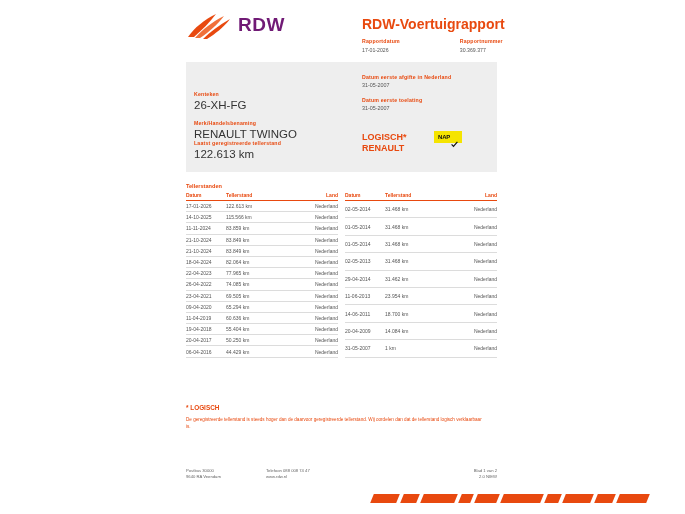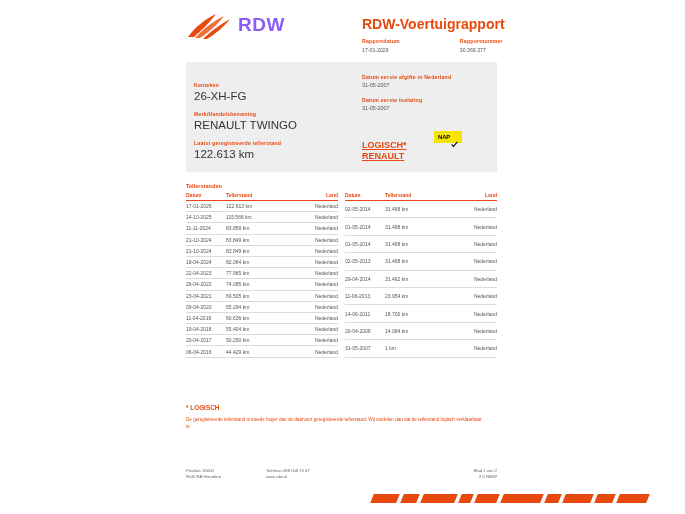--- a/index.html
+++ b/index.html
@@ -34,21 +34,21 @@
     display: flex;
     align-items: center;
     gap: 6px;
   }
   .logo-mark {
     width: 46px;
     height: 30px;
     position: relative;
   }
   .logo-text {
-    color: #8b5cf6;
+    color: #701a75;
     font-size: 19px;
     font-weight: bold;
     letter-spacing: 0.5px;
   }
   .doc-title {
     position: absolute;
     left: 362px;
     top: 16px;
     color: #e8490f;
     font-size: 14px;
@@ -78,21 +78,21 @@
     position: absolute;
     left: 186px;
     top: 62px;
     width: 311px;
     height: 110px;
     background: #eeeeee;
   }
   .panel-left {
     position: absolute;
     left: 8px;
-    top: 20px;
+    top: 29px;
     width: 160px;
   }
   .panel-right {
     position: absolute;
     left: 176px;
     top: 12px;
     width: 135px;
   }
   .flbl {
     color: #e8490f;
@@ -115,26 +115,25 @@
     margin-bottom: 9px;
   }
   .odo-block {
     position: absolute;
     left: 8px;
     top: 78px;
   }
   .verdict {
     position: absolute;
     left: 176px;
-    top: 78px;
+    top: 70px;
     color: #e8490f;
     font-size: 9px;
     font-weight: bold;
     line-height: 11px;
-    text-decoration: underline;
   }
   .nap-badge {
     position: absolute;
     left: 248px;
     top: 69px;
     width: 28px;
     height: 12px;
     background: #f5e400;
     display: flex;
     align-items: center;

